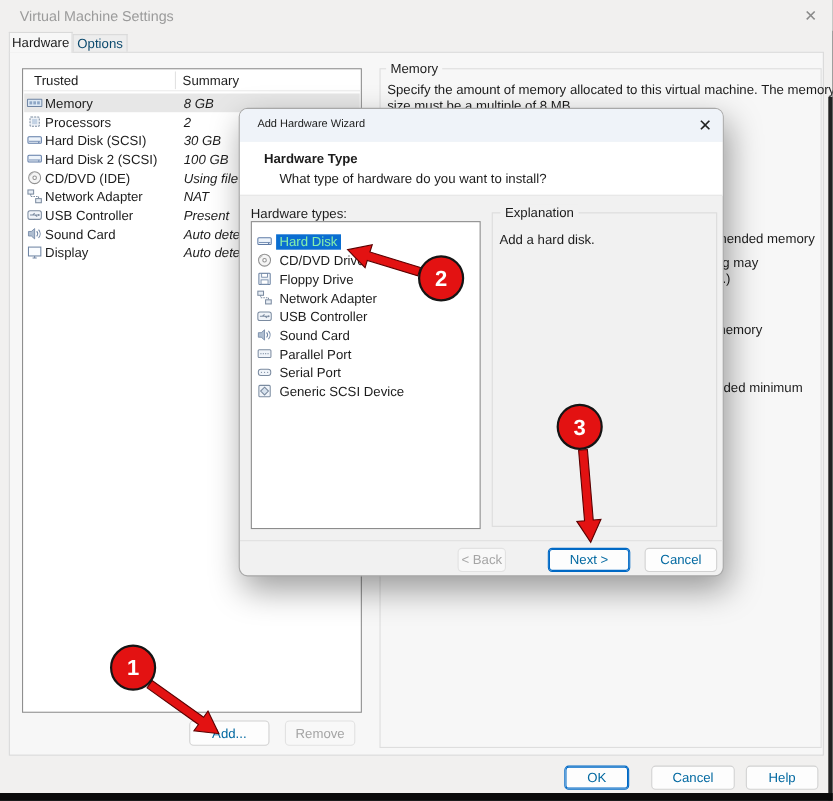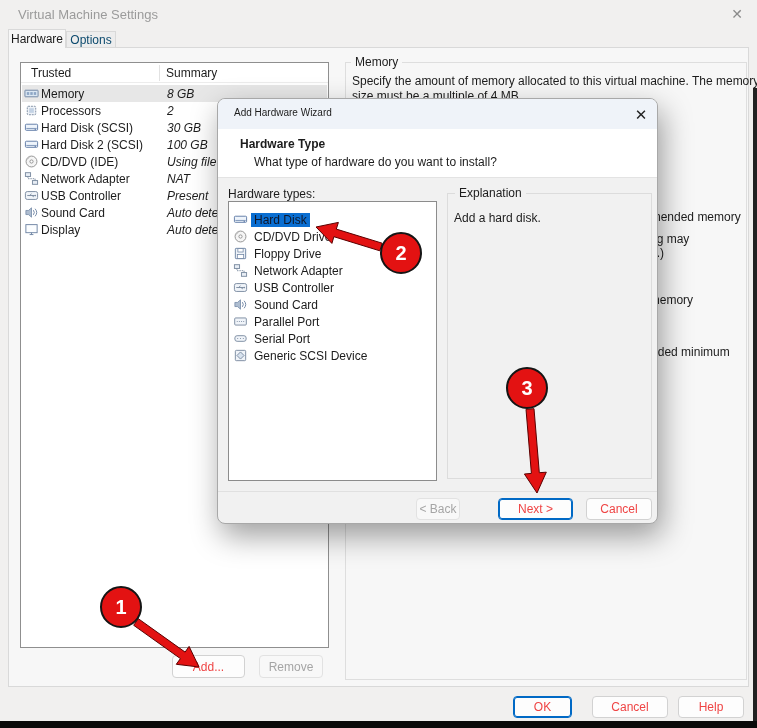--- a/index.html
+++ b/index.html
@@ -29,38 +29,38 @@
   .dicon{width:16px;height:15px;margin-left:1px;display:inline-flex;align-items:center;justify-content:center;flex:0 0 16px;}
   .dname{margin-left:2px;white-space:nowrap;}
   .dsum{position:absolute;left:145px;white-space:nowrap;font-style:italic;}
   
   #memory-group{left:345px;top:62px;width:402px;height:618px;border:1px solid #dedede;}
   #memory-legend{left:351px;top:55px;background:#f7f7f7;padding:0 4px;}
   .mem-line{left:352px;white-space:nowrap;}
   .bg-label{white-space:nowrap;z-index:1;}
   
   .btn{display:flex;align-items:center;justify-content:center;background:#fdfdfd;
-       border:1px solid #d2d2d2;border-radius:4px;height:22px;font-size:12px;color:#ef4444;cursor:default;}
+       border:1px solid #d2d2d2;border-radius:4px;height:22px;font-size:12px;color:#0369a1;cursor:default;}
   .btn.primary{box-shadow:0 0 0 1px #0069c5 inset;border-color:#0069c5;}
   .btn.disabled{color:#a5a5a5;background:#f8f8f8;border-color:#e2e2e2;}
   
   #wizard{left:217px;top:98px;width:441px;height:426px;background:#f1f1f1;border:1px solid #a8a8a8;
           border-radius:8px;box-shadow:4px 12px 30px rgba(0,0,0,0.38);z-index:10;overflow:hidden;}
   #wiz-titlebar{left:0;top:0;width:100%;height:30px;background:#eff3f9;}
   #wiz-title{left:16px;top:8px;font-size:10px;}
   #wiz-close{left:412px;top:6px;width:22px;height:20px;font-size:15px;color:#222;text-align:center;line-height:20px;}
   #wiz-header{left:0;top:30px;width:100%;height:49px;background:#ffffff;border-bottom:1px solid #e3e3e3;}
   #wiz-heading{left:22px;top:8px;font-weight:bold;}
   #wiz-subheading{left:36px;top:26px;}
   #hw-label{left:10px;top:88px;}
   #hw-listbox{left:10px;top:102px;width:209px;height:280px;background:#fff;border:1px solid #8c8c8c;padding-top:9px;}
   .hwitem{display:flex;align-items:center;height:17px;padding-left:3px;}
   .hwicon{width:16px;height:15px;display:inline-flex;align-items:center;justify-content:center;flex:0 0 16px;}
   .hwtext{margin-left:3px;padding:0 3px;white-space:nowrap;}
-  .hwtext.sel{background:#0a6ed1;color:#0f172a;}
+  .hwtext.sel{background:#0a6ed1;color:#86efac;}
   #explain-box{left:229px;top:94px;width:205px;height:286px;border:1px solid #dcdcdc;}
   #explain-legend{left:237px;top:87px;background:#f1f1f1;padding:0 4px;}
   #explain-text{left:236px;top:112px;}
   #wiz-sep{left:0;top:392px;width:100%;height:1px;background:#e0e0e0;}
   #wiz-back{left:198px;top:399px;width:44px;}
   #wiz-next{left:280px;top:399px;width:75px;}
   #wiz-cancel{left:368px;top:399px;width:66px;}
   
   #btn-add{left:172px;top:655px;width:73px;height:23px;}
   #btn-remove{left:259px;top:655px;width:64px;height:23px;}
@@ -87,21 +87,21 @@
     <span>Hardware</span>
   </div>
   <div id="tab-options" class="abs tab">
     <span>Options</span>
   </div>
   <div id="tabpanel" class="abs"></div>
 
   <div id="memory-group" class="abs"></div>
   <span id="memory-legend" class="abs">Memory</span>
   <span class="abs mem-line" style="top:74px">Specify the amount of memory allocated to this virtual machine. The memory</span>
-  <span class="abs mem-line" style="top:89px">size must be a multiple of 4 MB.</span>
+  <span class="abs mem-line" style="top:89px">size must be a multiple of 8 MB.</span>
   <span class="abs bg-label" style="left:562px;top:210px">Maximum recommended memory</span>
   <span class="abs bg-label" style="left:562px;top:232px">(Memory swapping may</span>
   <span class="abs bg-label" style="left:538px;top:246px">occur beyond this size.)</span>
   <span class="abs bg-label" style="left:565px;top:293px">Recommended memory</span>
   <span class="abs bg-label" style="left:545px;top:345px">Guest OS recommended minimum</span>
 
   <div id="device-table" class="abs">
     <div id="device-header" class="abs">
       <span class="abs hdr-label" style="left:10px">Trusted</span>
       <span class="abs hdr-label" style="left:145px">Summary</span>

